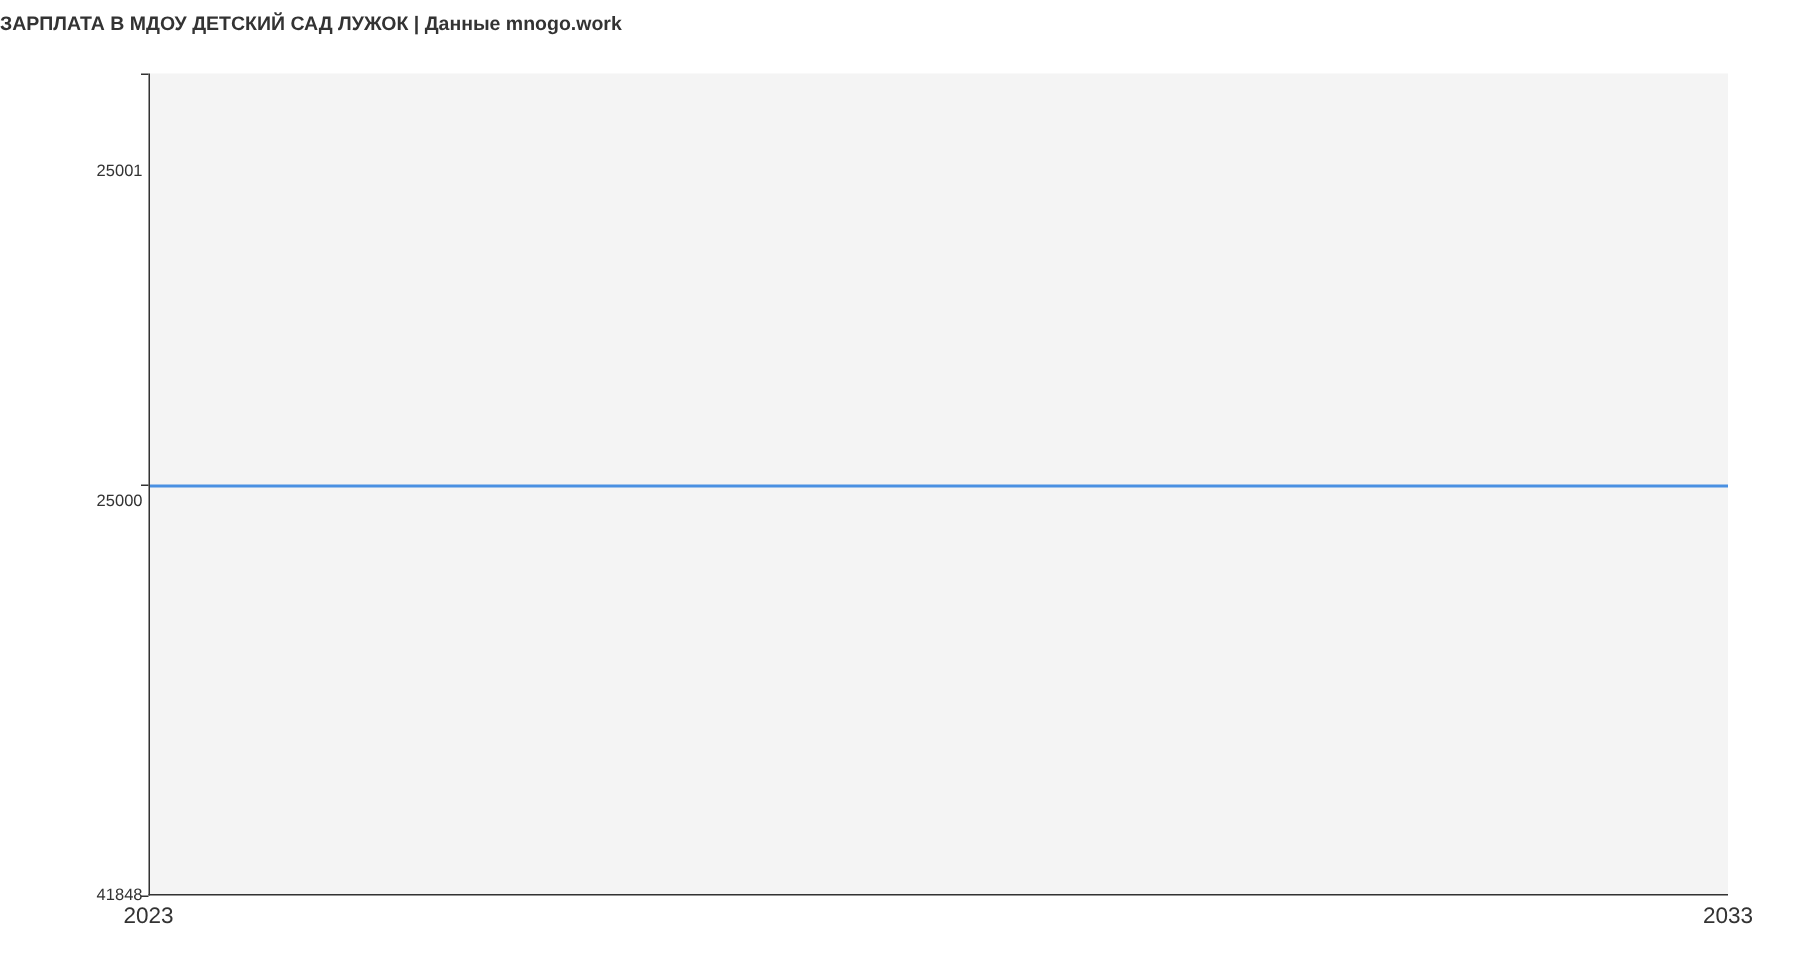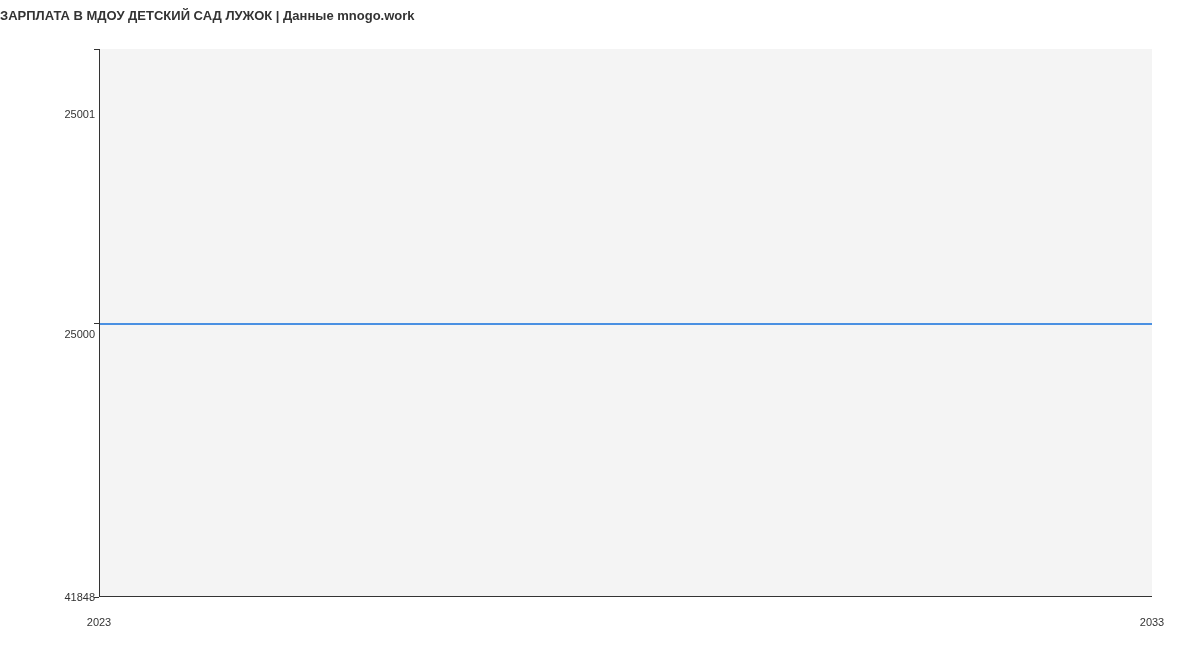--- a/index.html
+++ b/index.html
@@ -47,22 +47,22 @@
     }
     .y-tick-mark {
       position: absolute;
       left: 94px;
       width: 5px;
       height: 1px;
       background: #333;
     }
     .x-tick {
       position: absolute;
-      top: 616px;
-      font-size: 11px;
+      top: 602px;
+      font-size: 15px;
       color: #333;
       transform: translateX(-50%);
     }
   </style>
 </head>
 <body>
 
 <div class="title">ЗАРПЛАТА В МДОУ ДЕТСКИЙ САД ЛУЖОК | Данные mnogo.work</div>
 
 <div class="plot-area">

